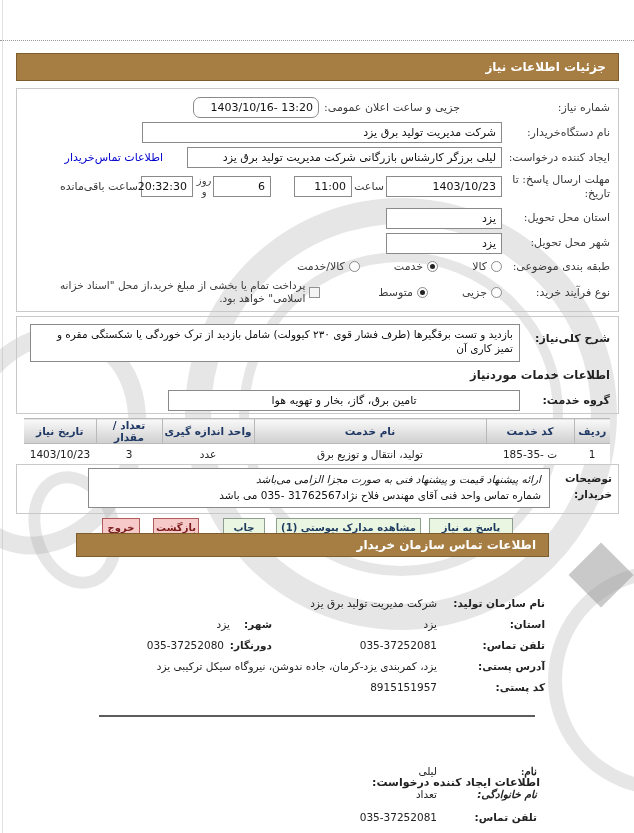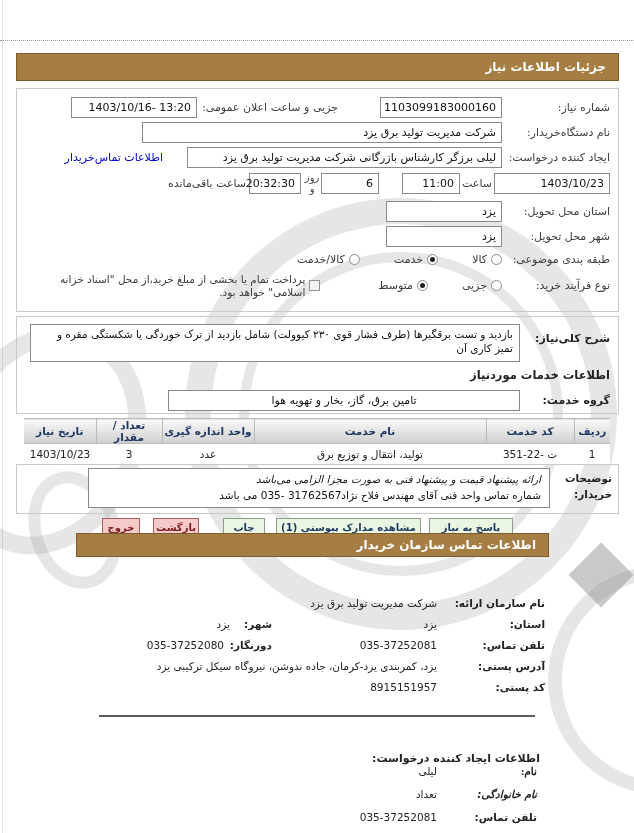--- a/index.html
+++ b/index.html
@@ -77,34 +77,34 @@
     <div class="wm-ring" style="left:30px;top:470px;width:90px;height:120px;border-width:12px;transform:rotate(-18deg);"></div>
     <div class="wm-tri" style="left:578px;top:552px;"></div>
     <div class="wm-ring" style="left:548px;top:565px;width:230px;height:230px;border-width:14px;"></div>
   </div>
 
   <div id="bar1" class="sec bar">جزئیات اطلاعات نیاز</div>
 
   <div id="panel1" class="sec panel">
     <div class="frow">
       <span class="lbl lblcol">شماره نیاز:</span>
-      <span class="ibox ltr" style="width:122px;justify-content:flex-end;">1103099183000160</span>
       <span class="lbl" style="margin-right:42px;">جزیی و ساعت اعلان عمومی:</span>
-      <span class="ibox ltr" style="width:126px;margin-right:5px;justify-content:flex-end;">1403/10/16- 13:20</span>
+      <span class="ibox ltr" style="width:126px;margin-right:5px;justify-content:flex-end;border-radius:7px;">1403/10/16- 13:20</span>
     </div>
     <div class="frow">
       <span class="lbl lblcol">نام دستگاه‌خریدار:</span>
       <span class="ibox" style="width:360px;">شرکت مدیریت تولید برق یزد</span>
     </div>
     <div class="frow" style="margin-bottom:5px;">
       <span class="lbl lblcol">ایجاد کننده درخواست:</span>
       <span class="ibox" style="width:315px;">لیلی برزگر کارشناس بازرگانی شرکت مدیریت تولید برق یزد</span>
       <span class="link" style="margin-right:24px;">اطلاعات تماس‌خریدار</span>
     </div>
     <div class="frow" style="margin-bottom:7px;">
+      <span class="lbl lblcol">مهلت ارسال پاسخ: تا تاریخ:</span>
       <span class="ibox ltr" style="width:116px;justify-content:flex-end;">1403/10/23</span>
       <span class="lbl" style="margin:0 2px;">ساعت</span>
       <span class="ibox ltr" style="width:58px;justify-content:flex-end;">11:00</span>
       <span class="ibox ltr" style="width:58px;margin-right:23px;justify-content:flex-end;">6</span>
       <span class="lbl" style="width:18px;font-size:10px;line-height:1.05;text-align:center;">روز و</span>
       <span class="ibox ltr" style="width:52px;margin-right:2px;justify-content:flex-end;">20:32:30</span>
       <span class="lbl" style="margin-right:3px;">ساعت باقی‌مانده</span>
     </div>
     <div class="frow">
       <span class="lbl lblcol">استان محل تحویل:</span>
@@ -166,21 +166,21 @@
           <th style="width:88px;text-align:center;">کد خدمت</th>
           <th style="width:232px;">نام خدمت</th>
           <th style="width:92px;">واحد اندازه گیری</th>
           <th style="width:66px;">تعداد / مقدار</th>
           <th style="width:72px;">تاریخ نیاز</th>
         </tr>
       </thead>
       <tbody>
         <tr>
           <td>1</td>
-          <td class="ltr">351-22- ت</td>
+          <td class="ltr">185-35- ت</td>
           <td>تولید، انتقال و توزیع برق</td>
           <td>عدد</td>
           <td>3</td>
           <td class="ltr">1403/10/23</td>
         </tr>
       </tbody>
     </table>
   </div>
 
   <div id="notes-panel" class="sec panel">
@@ -198,21 +198,21 @@
     <span class="btn btn-green" style="width:145px;margin-right:8px;">مشاهده مدارک پیوستی (1)</span>
     <span class="btn btn-green" style="width:42px;margin-right:11px;">چاپ</span>
     <span class="btn btn-pink" style="width:46px;margin-right:24px;">بازگشت</span>
     <span class="btn btn-pink" style="width:38px;margin-right:13px;">خروج</span>
   </div>
 
   <div id="bar2" class="sec bar">اطلاعات تماس سازمان خریدار</div>
 
   <div class="sec" style="top:597px;right:89px;width:480px;">
     <div class="crow">
-      <span class="clbl cw">نام سازمان ارائه:</span>
+      <span class="clbl cw">نام سازمان تولید:</span>
       <span class="cval">شرکت مدیریت تولید برق یزد</span>
     </div>
     <div class="crow">
       <span class="clbl cw">استان:</span>
       <span class="cval" style="width:165px;">یزد</span>
       <span class="clbl" style="width:42px;">شهر:</span>
       <span class="cval">یزد</span>
     </div>
     <div class="crow">
       <span class="clbl cw">تلفن تماس:</span>
@@ -225,21 +225,21 @@
       <span class="cval">یزد، کمربندی یزد-کرمان، جاده ندوشن، نیروگاه سیکل ترکیبی یزد</span>
     </div>
     <div class="crow">
       <span class="clbl cw">کد پستی:</span>
       <span class="cval ltr">8915151957</span>
     </div>
   </div>
 
   <div id="divider" class="sec"></div>
 
-  <div class="sec clbl" style="top:752px;right:94px;font-size:11px;">اطلاعات ایجاد کننده درخواست:</div>
+  <div class="sec clbl" style="top:776px;right:94px;font-size:11px;">اطلاعات ایجاد کننده درخواست:</div>
 
   <div class="sec" style="top:765px;right:97px;width:460px;">
     <div class="crow" style="margin-bottom:11px;">
       <span class="clbl" style="width:100px;font-family:Liberation Serif, serif;">نام:</span>
       <span class="cval">لیلی</span>
     </div>
     <div class="crow" style="margin-bottom:11px;">
       <span class="clbl" style="width:100px;font-style:italic;">نام خانوادگی:</span>
       <span class="cval">تعداد</span>
     </div>

